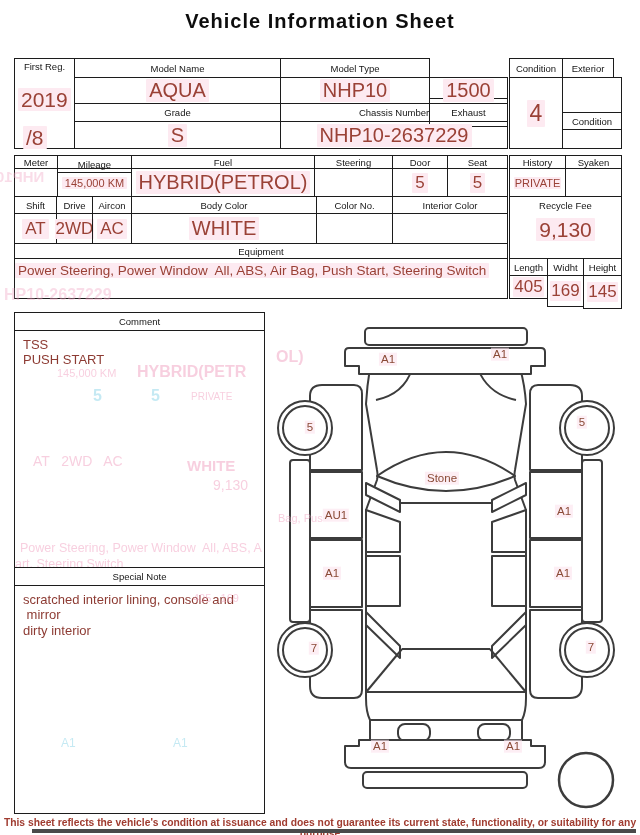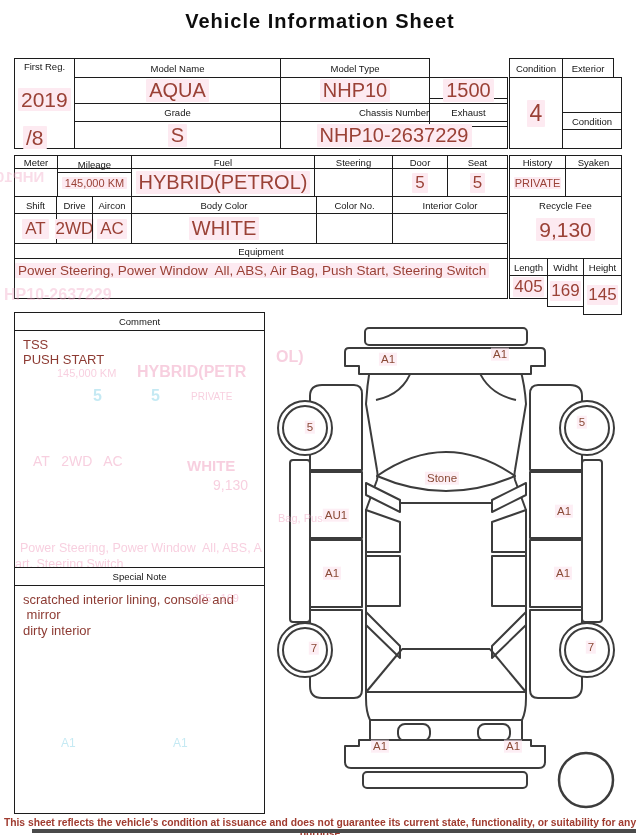--- a/index.html
+++ b/index.html
@@ -162,21 +162,21 @@
 
   <div class="cell lbl" style="left:509px;top:258px;width:39px;height:18px;">Length</div>
   <div class="cell val med" style="left:509px;top:275px;width:39px;height:24px;">
       <span class="hl" style="padding:0 1px;">405</span>
     </div>
   <div class="cell lbl" style="left:547px;top:258px;width:37px;height:18px;">Widht</div>
   <div class="cell val med" style="left:547px;top:275px;width:37px;height:32px;">
       <span class="hl" style="padding:0 1px;">169</span>
     </div>
   <div class="cell lbl" style="left:583px;top:258px;width:39px;height:18px;">Height</div>
-  <div class="cell val med" style="left:583px;top:275px;width:39px;height:40px;">
+  <div class="cell val med" style="left:583px;top:275px;width:39px;height:34px;">
       <span class="hl" style="padding:0 1px;">145</span>
     </div>
 
   <div class="ghost g-eq">HP10-2637229</div>
   <div class="ghost g-mirror">NHP10</div>
 
   <div class="box" style="left:14px;top:312px;width:251px;height:256px;">
     <div class="box-head">Comment</div>
     <div class="box-body">
       <div class="note-line">TSS</div>

